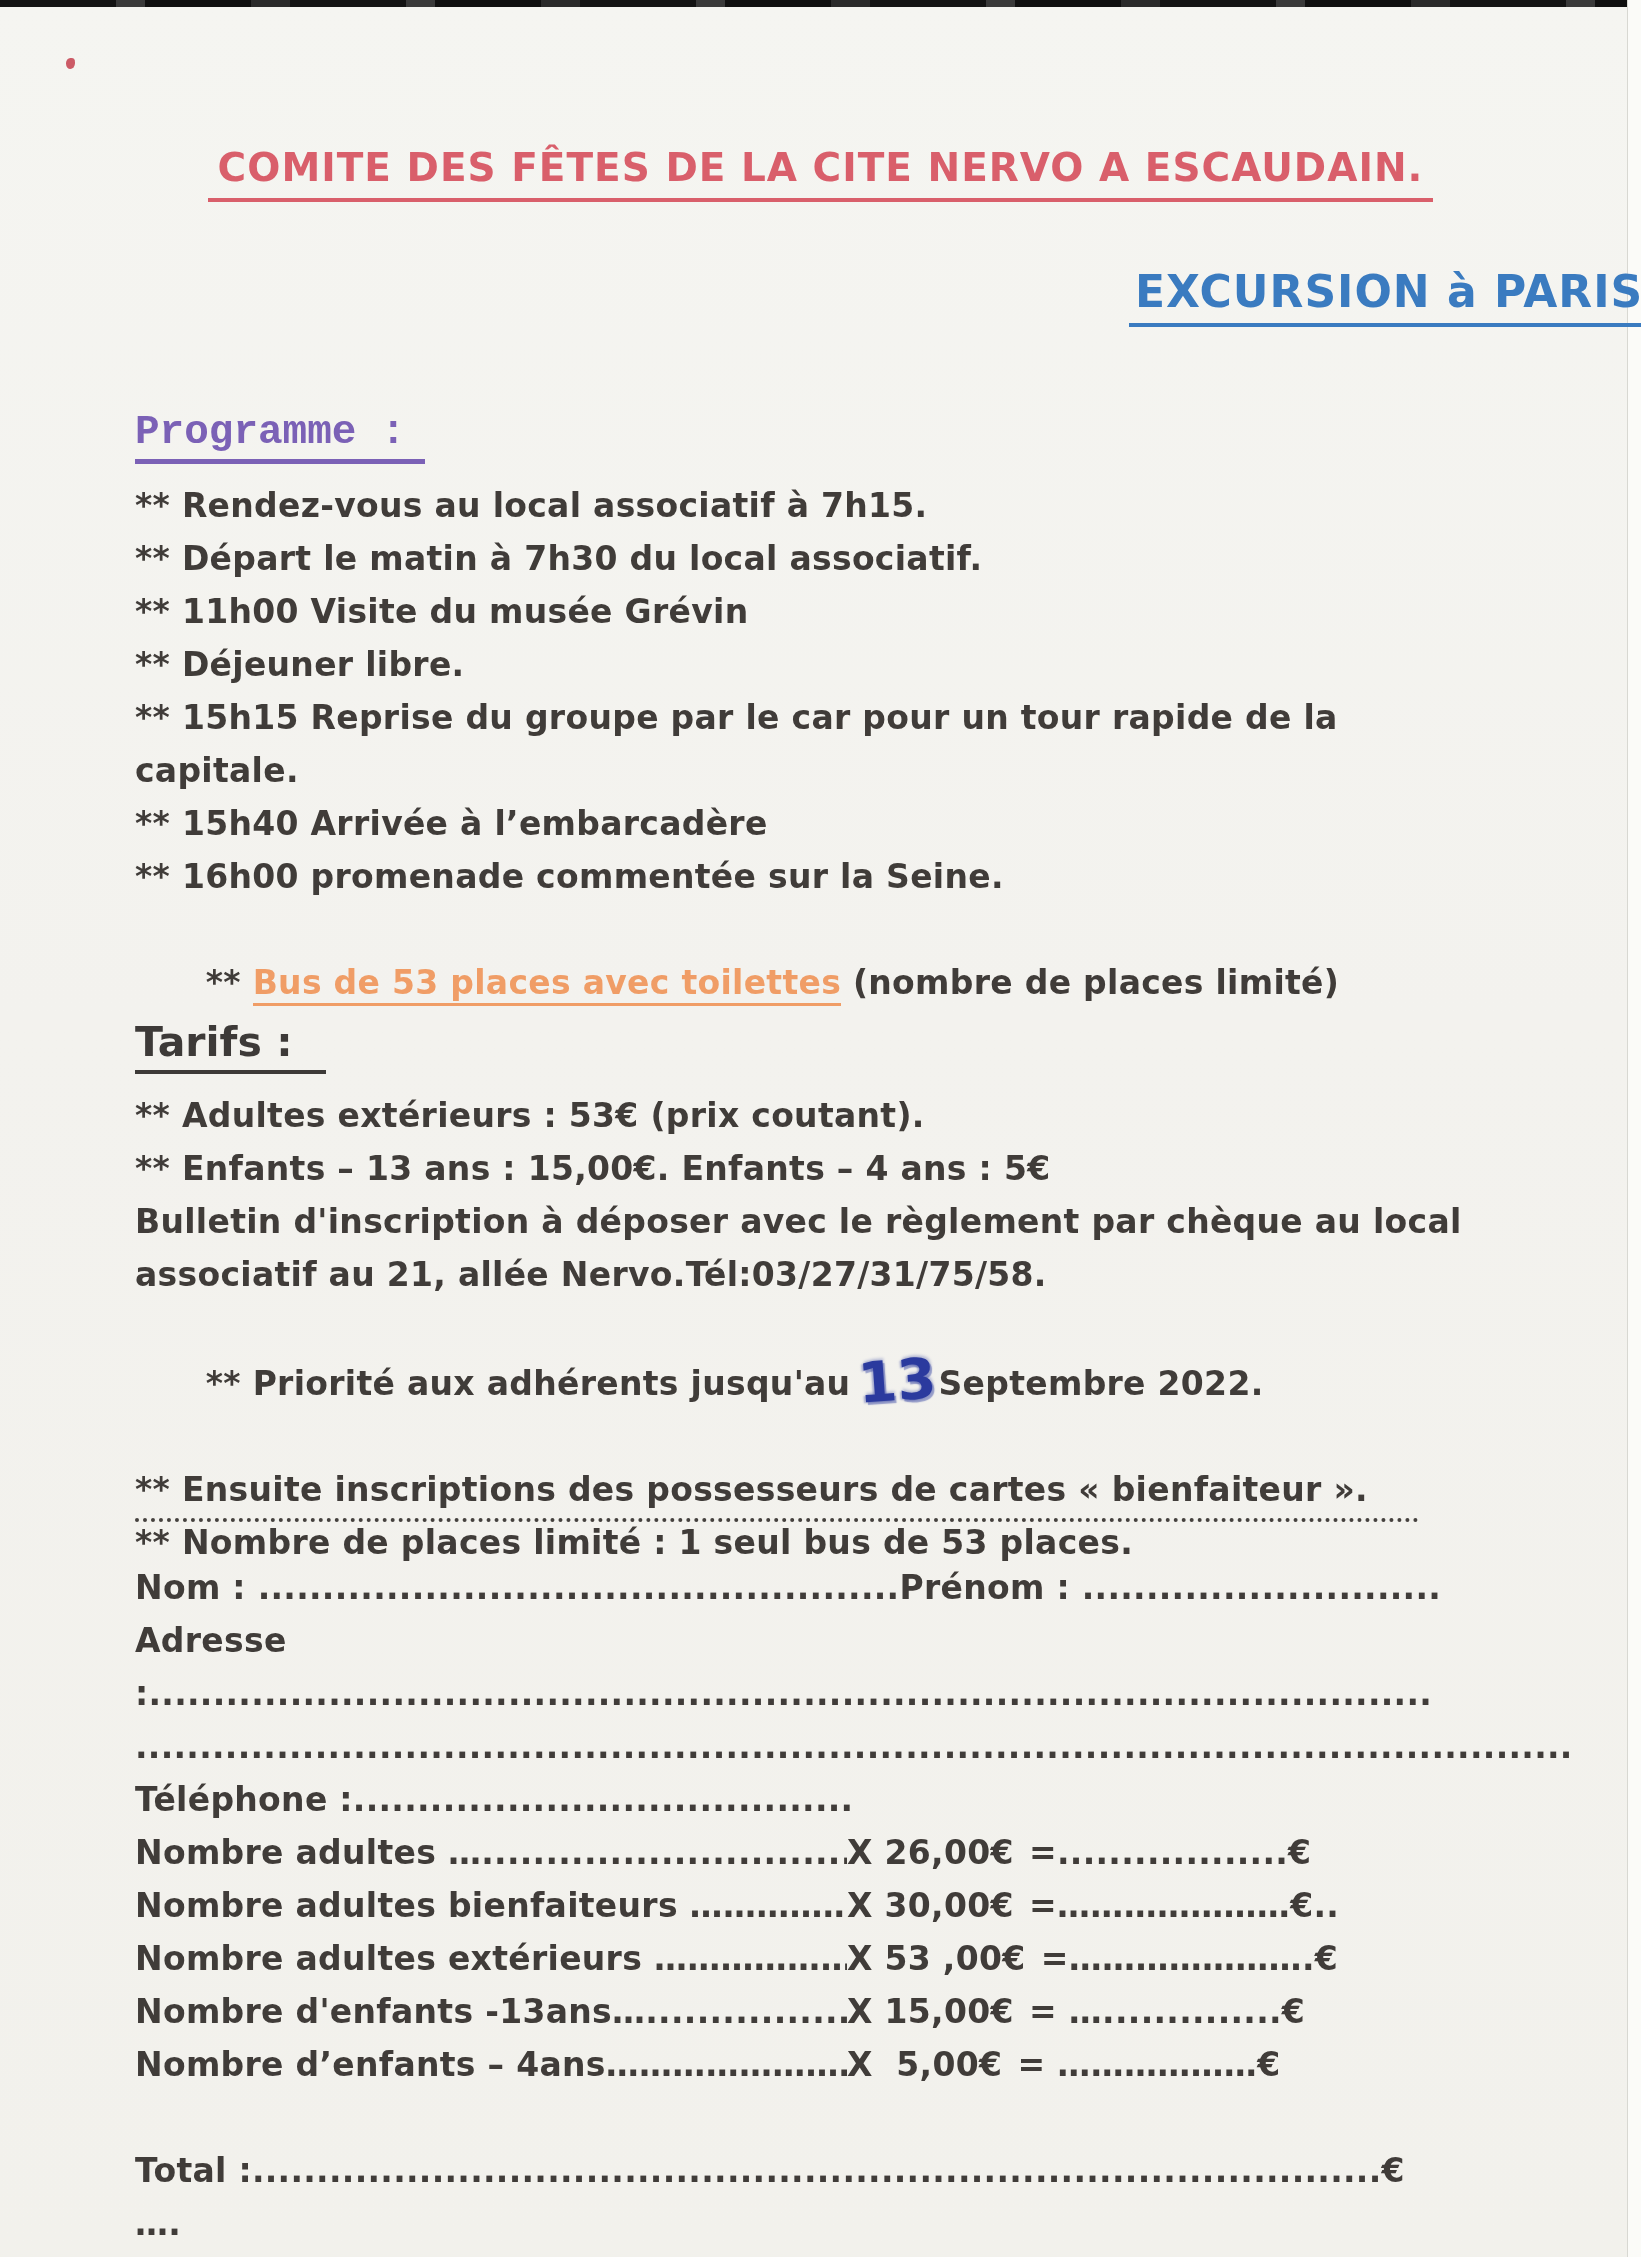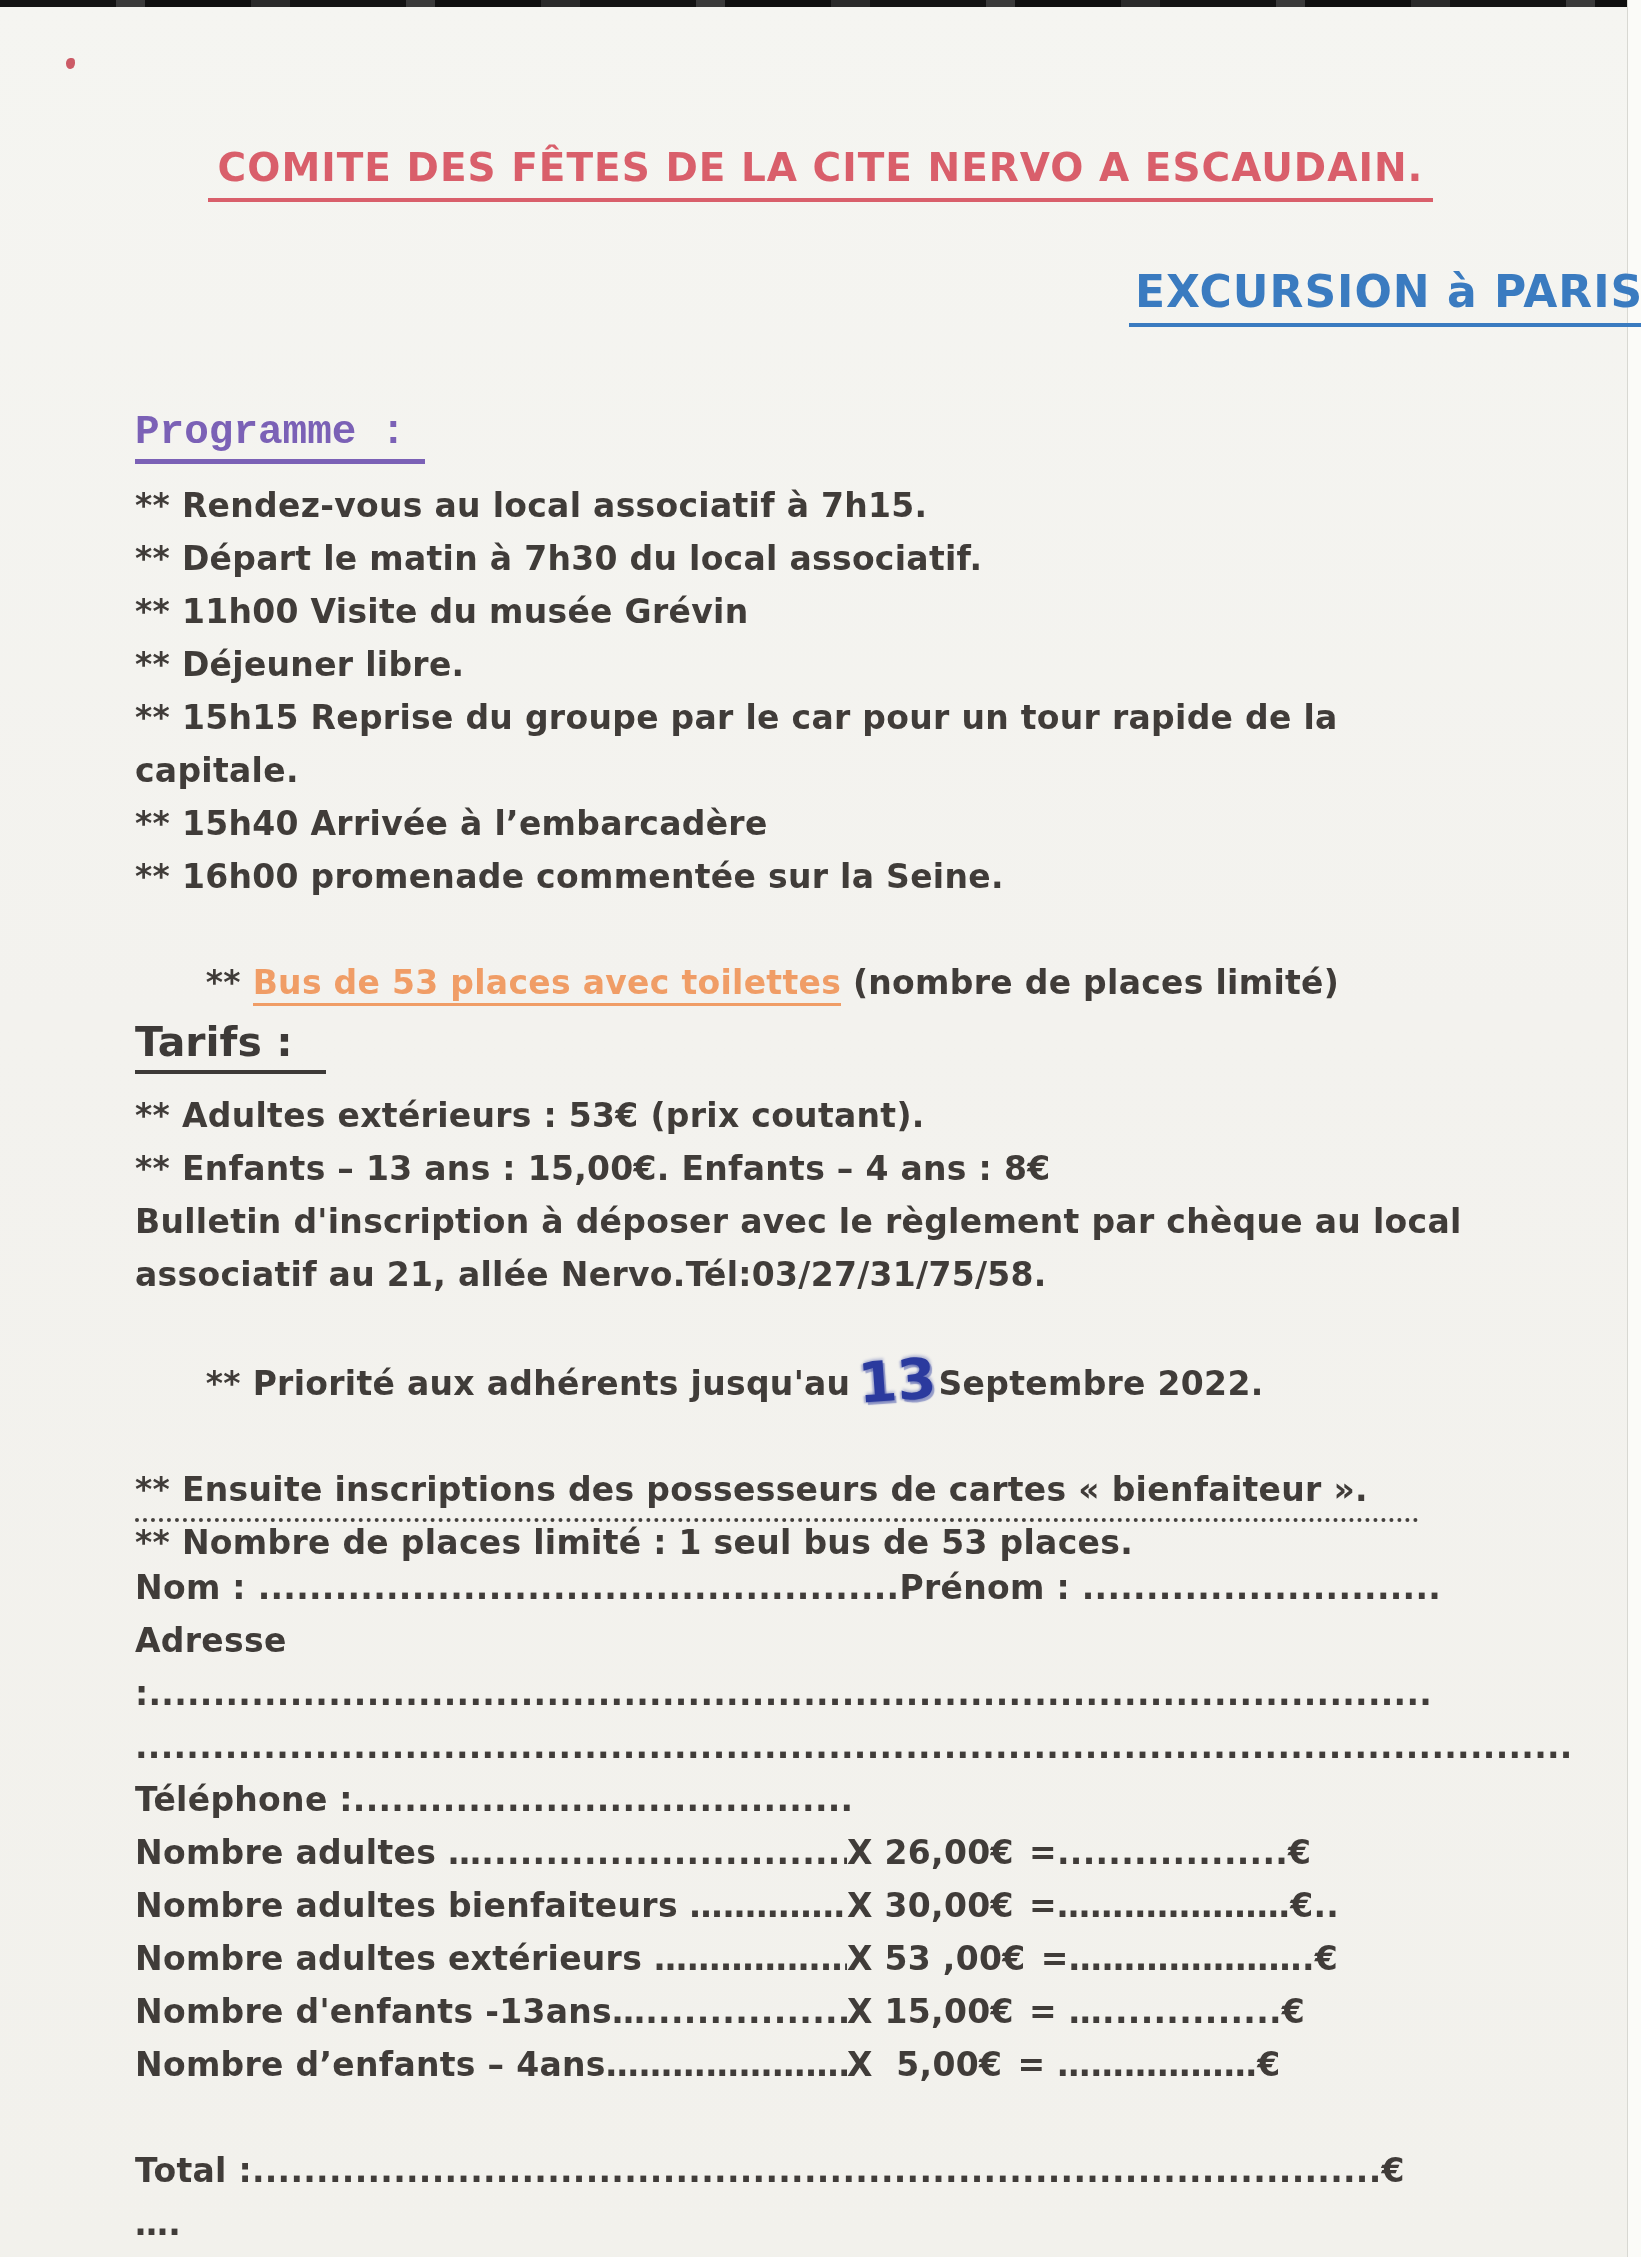--- a/index.html
+++ b/index.html
@@ -85,21 +85,21 @@
       <span>** </span><span class="bus-highlight">Bus de 53 places avec toilettes</span><span> (nombre de places limité)</span>
     </div>
   </div>
 
   <div class="section sec-tarifs">
     <div>
       <span class="heading h-tarifs">Tarifs :</span>
     </div>
     <div>
         <div class="line">** Adultes extérieurs : 53€ (prix coutant).</div>
-        <div class="line">** Enfants – 13 ans : 15,00€. Enfants – 4 ans : 8€</div>
+        <div class="line">** Enfants – 13 ans : 15,00€. Enfants – 4 ans : 5€</div>
       </div>
     <div class="line">Bulletin d'inscription à déposer avec le règlement par chèque au local
 associatif au 21, allée Nervo.Tél:03/27/31/75/58.</div>
     <div class="line">
       <span>** Priorité aux adhérents jusqu'au</span><span class="handwritten">13</span><span>Septembre 2022.</span>
     </div>
     <div>
         <div class="line">** Ensuite inscriptions des possesseurs de cartes « bienfaiteur ».</div>
         <div class="line">** Nombre de places limité : 1 seul bus de 53 places.</div>
       </div>

